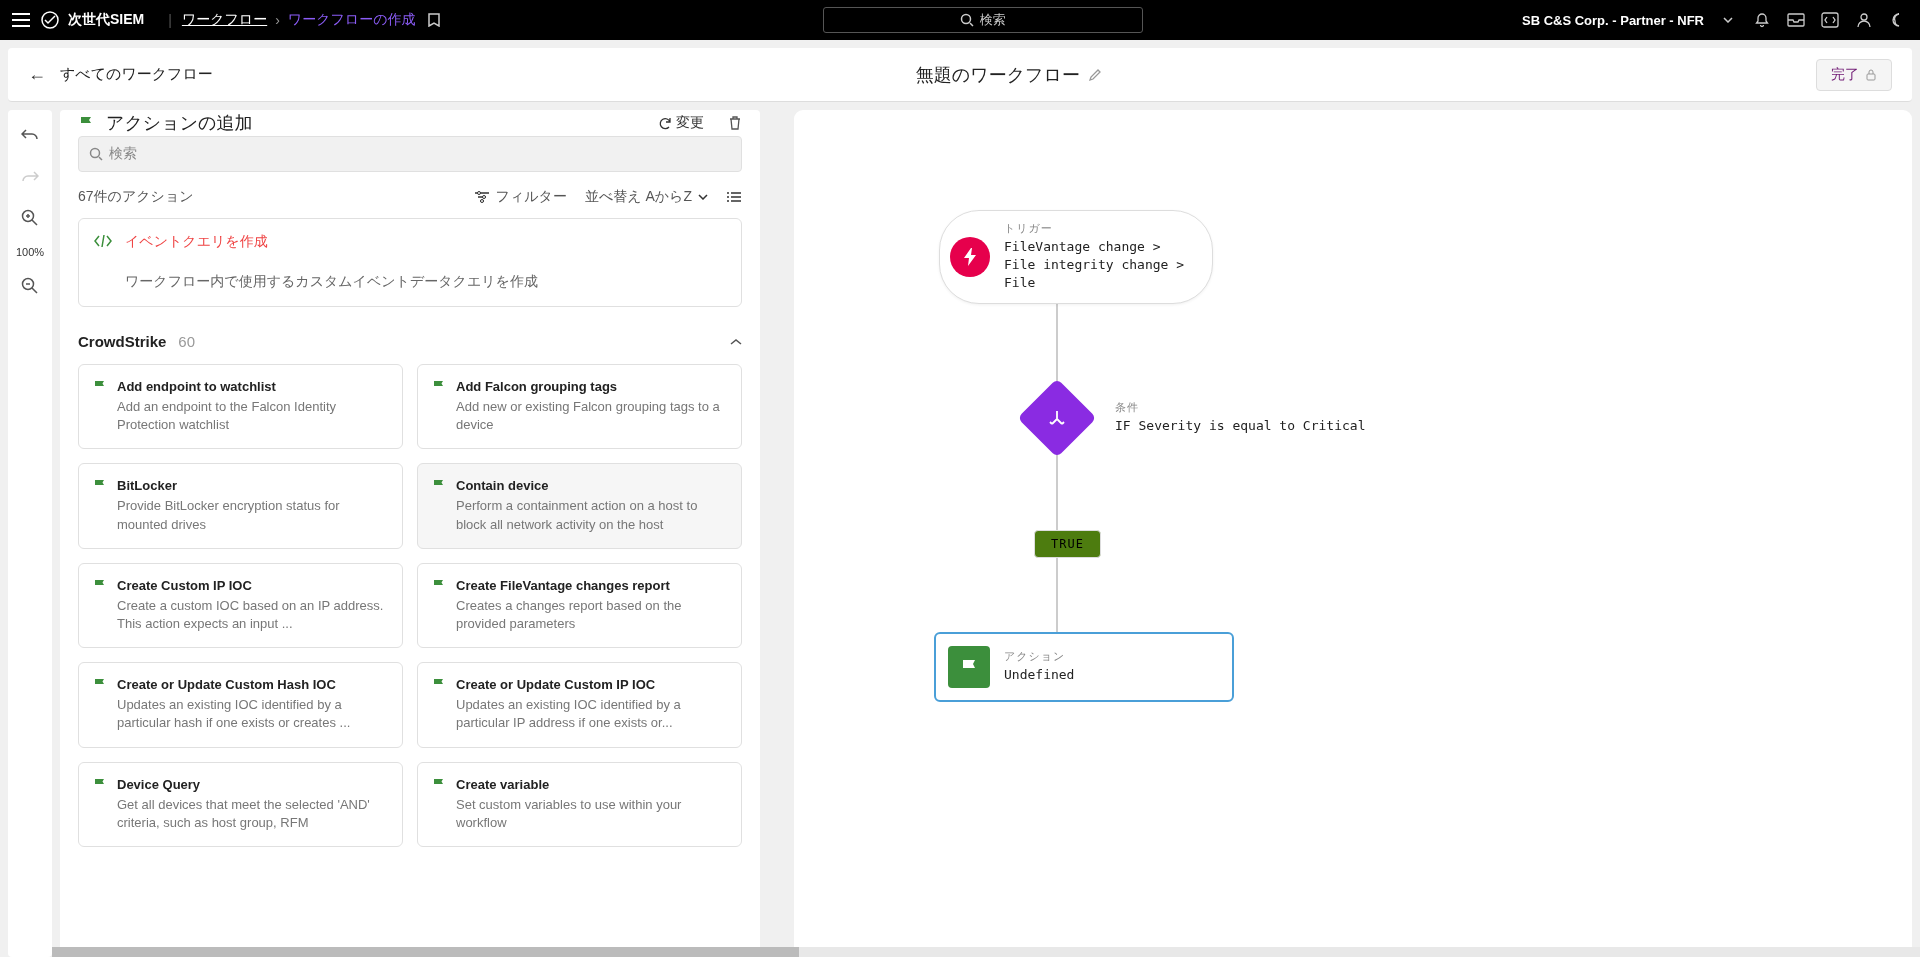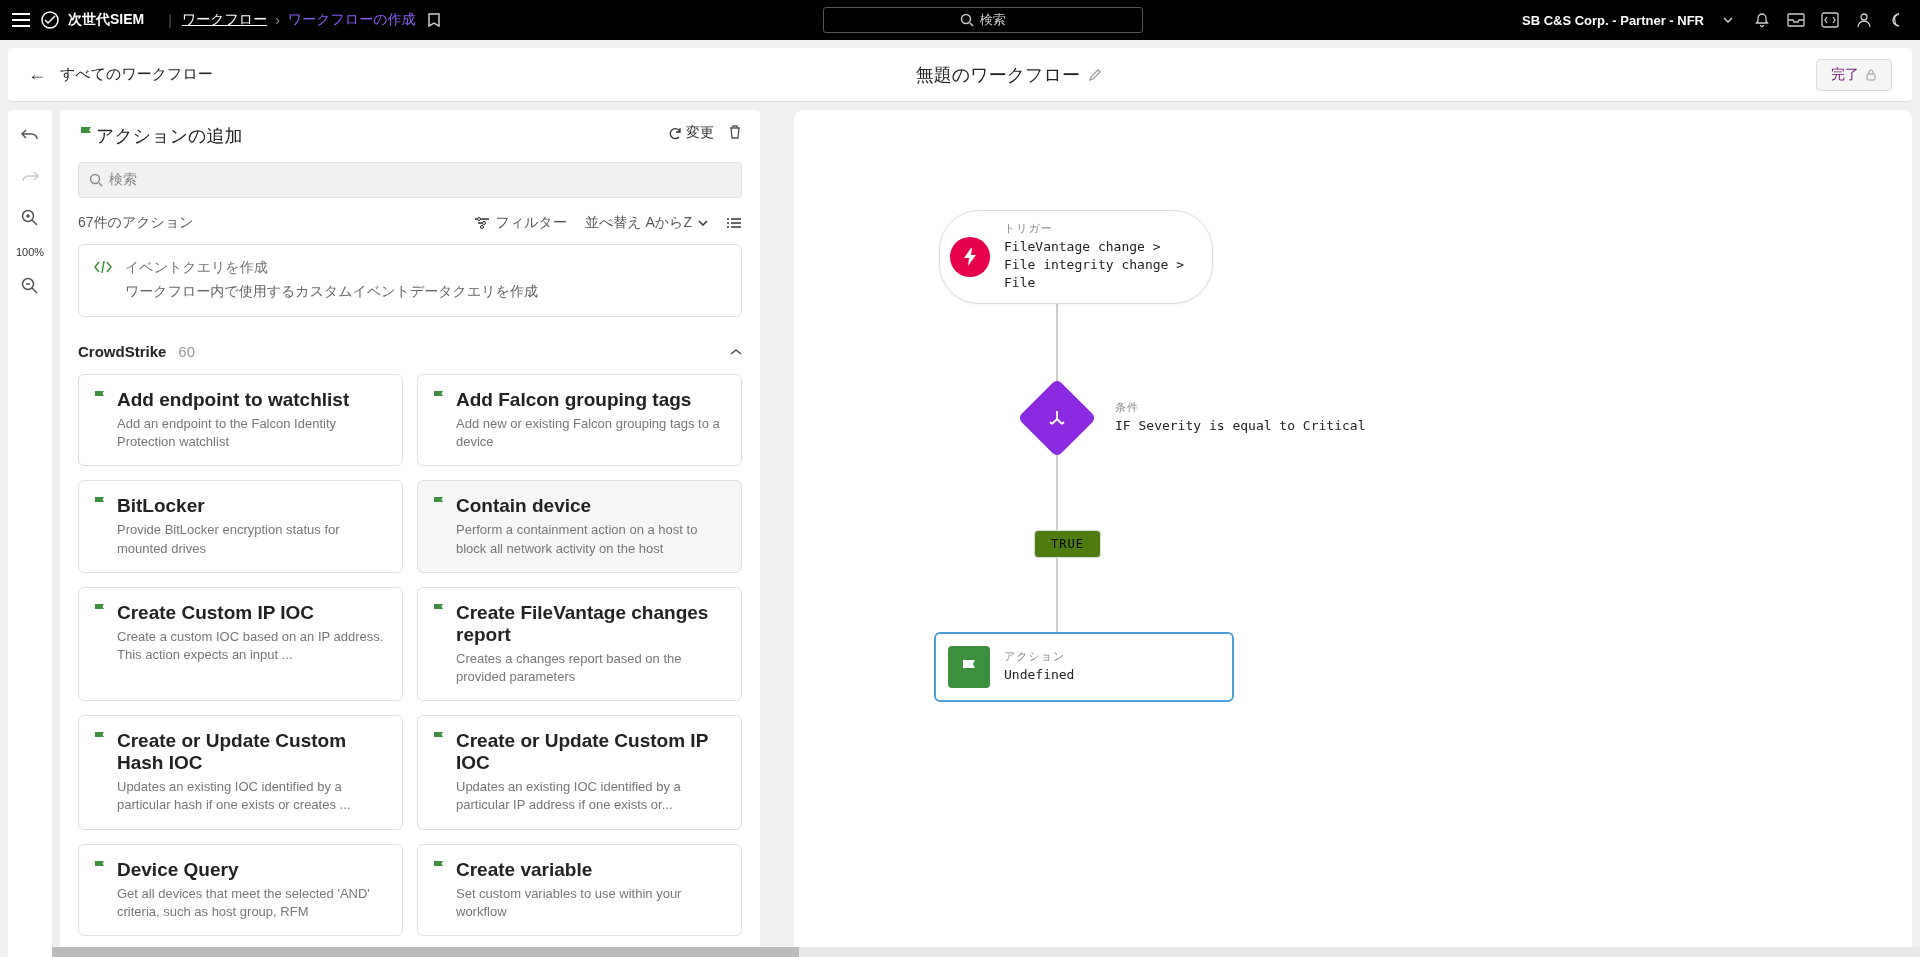--- a/index.html
+++ b/index.html
@@ -31,48 +31,48 @@
 
 .main { display: flex; height: calc(100% - 110px); margin: 0 8px; gap: 8px; }
 
 
 .toolstrip { width: 44px; background: #fff; border-radius: 4px; display: flex; flex-direction: column; align-items: center; padding: 10px 0; gap: 14px; }
 .toolstrip .tool { width: 28px; height: 28px; display: flex; align-items: center; justify-content: center; cursor: pointer; color: #555; font-size: 16px; }
 .toolstrip .zoom-label { font-size: 11px; color: #333; }
 
 
 .panel { width: 700px; background: #fff; border-radius: 4px; display: flex; flex-direction: column; overflow: hidden; }
-.panel-head { padding: 14px 18px; display: flex; align-items: flex-start; }
+.panel-head { padding: 1px 18px; display: flex; align-items: center; gap: 10px; }
 .panel-head .flag { color: #3c8f3c; }
 .panel-head .title { font-size: 18px; color: #222; flex: 1; }
 .panel-head .btn { display: flex; align-items: center; gap: 4px; font-size: 14px; color: #333; cursor: pointer; }
 .panel-head .trash { cursor: pointer; color: #555; margin-left: 14px; }
 
 .panel-search { margin: 0 18px 10px; }
 .panel-search .sbox { background: #f1f1f1; border: 1px solid #e0e0e0; border-radius: 4px; height: 36px; display: flex; align-items: center; padding: 0 10px; color: #888; font-size: 14px; }
 
 .panel-meta { display: flex; align-items: center; padding: 6px 18px 12px; font-size: 14px; color: #555; gap: 18px; }
 .panel-meta .count { flex: 1; }
 .panel-meta .filter, .panel-meta .sort, .panel-meta .grid { display: flex; align-items: center; gap: 6px; cursor: pointer; }
 
 .panel-body { flex: 1; overflow-y: auto; padding: 0 18px 18px; }
 .evt-card { border: 1px solid #e0e0e0; border-radius: 6px; padding: 14px; display: flex; gap: 12px; margin-bottom: 18px; }
 .evt-card .icon { color: #3c8f3c; font-size: 14px; }
-.evt-card .title { font-size: 14px; color: #737373; margin-bottom: 4px; }
+.evt-card .title { font-size: 14px; color: #ef4444; margin-bottom: 20px; }
 .evt-card .desc { font-size: 14px; color: #666; line-height: 1.5; }
 
 .group-head { display: flex; align-items: center; padding: 8px 0 14px; font-size: 15px; font-weight: 600; color: #222; }
 .group-head .count { color: #999; font-weight: 400; margin-left: 12px; }
 .group-head .chev { margin-left: auto; cursor: pointer; color: #555; }
 
 .action-grid { display: grid; grid-template-columns: 1fr 1fr; gap: 14px; }
 .action-card { border: 1px solid #e0e0e0; border-radius: 6px; padding: 14px; display: flex; gap: 10px; cursor: pointer; }
 .action-card:hover, .action-card.hover { background: #f6f6f6; }
 .action-card .flag { color: #3c8f3c; font-size: 14px; flex-shrink: 0; }
-.action-card .title { font-size: 19px; font-weight: 600; color: #222; margin-bottom: 4px; }
+.action-card .title { font-size: 13px; font-weight: 600; color: #222; margin-bottom: 4px; }
 .action-card .desc { font-size: 13px; color: #777; line-height: 1.4; }
 
 
 .canvas { flex: 1; background: #fff; border-radius: 9px; position: relative; overflow: hidden; margin-left: 26px; }
 .node { position: absolute; display: flex; align-items: center; }
 .node-trigger { top: 100px; left: 145px; background: #fff; border: 1px solid #ddd; border-radius: 40px; padding: 10px 28px 10px 10px; box-shadow: 0 1px 3px rgba(0,0,0,0.06); }
 .trigger-icon { width: 40px; height: 40px; border-radius: 50%; background: #e6004c; display: flex; align-items: center; justify-content: center; color: #fff; margin-right: 14px; flex-shrink: 0; }
 .node-label { font-size: 11px; color: #888; margin-bottom: 2px; letter-spacing: 1px; }
 .node-text { font-size: 13px; font-family: monospace; color: #222; line-height: 1.4; }
 

